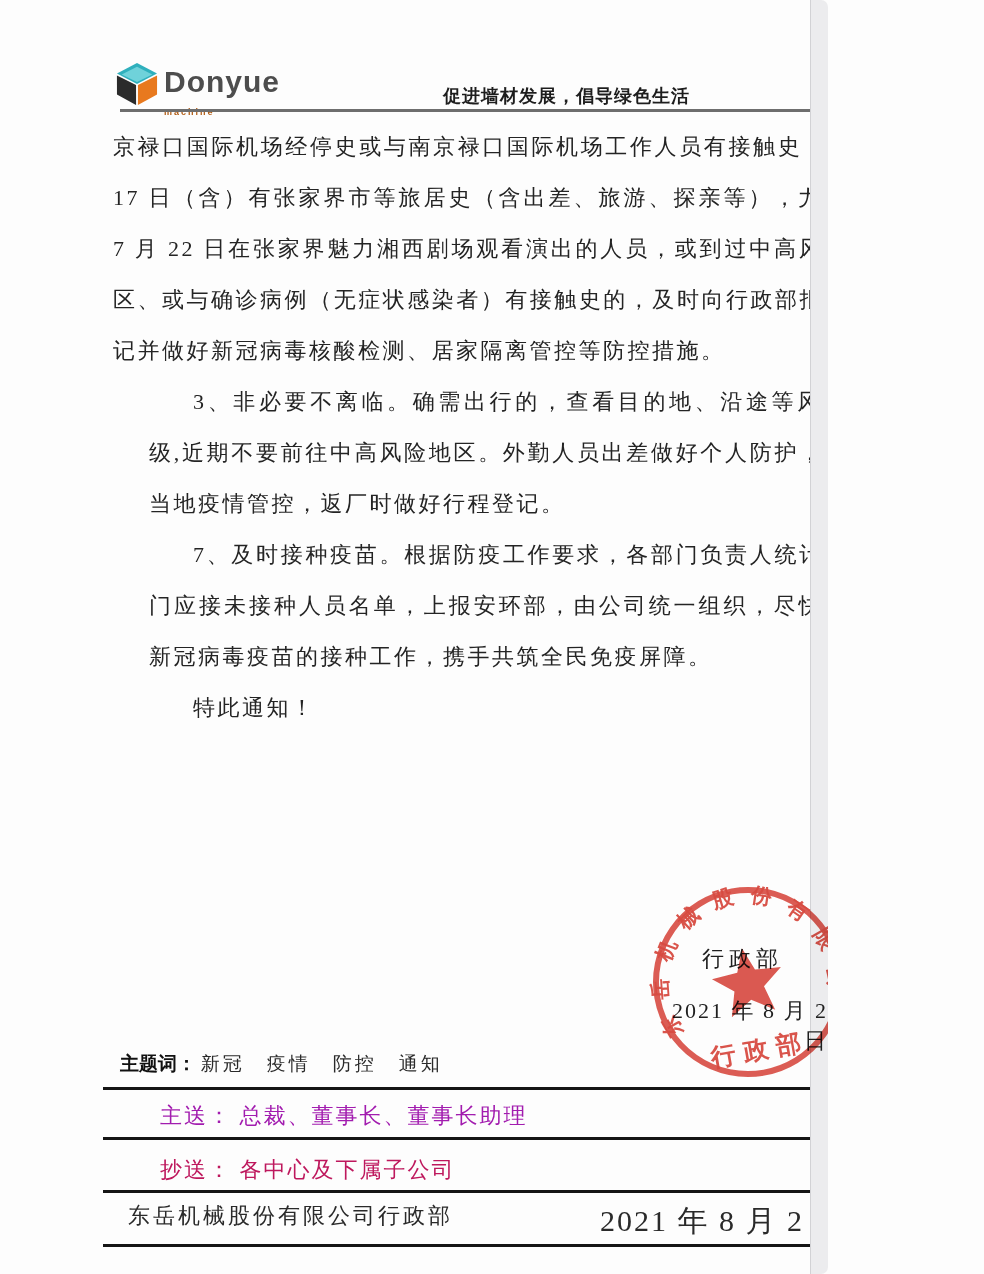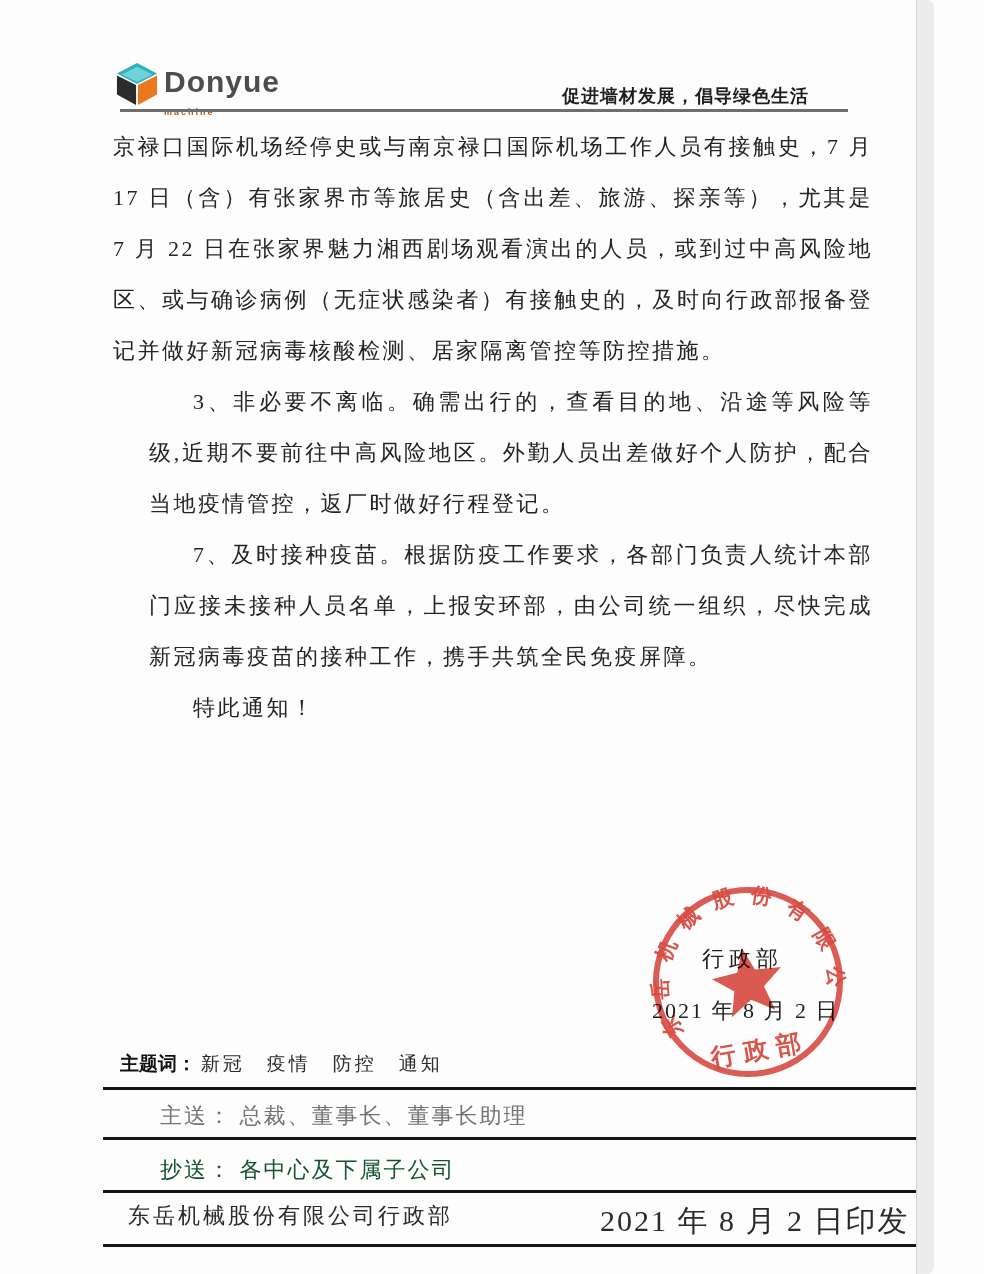--- a/index.html
+++ b/index.html
@@ -1,29 +1,29 @@
 <!DOCTYPE html>
 <html><head>
 <meta charset="utf-8">
 <style>
   html,body{margin:0;padding:0;background:#fdfdfd;}
-  .page{position:relative;width:934px;height:1274px;background:#fdfdfd;overflow:hidden;
+  .page{position:relative;width:828px;height:1274px;background:#fdfdfd;overflow:hidden;
         font-family:"Liberation Serif","DejaVu Serif",serif;color:#222;border-radius:7px;}
   .edge-strip{position:absolute;right:0;top:0;width:17px;height:1274px;
               background:#ececee;border-left:1px solid #d2d2d5;}
 
   
   .logo{position:absolute;left:116px;top:62px;display:flex;align-items:flex-start;}
   .logo-cube{width:42px;height:44px;margin-right:6px;}
   .brand-wrap{display:flex;flex-direction:column;margin-top:6px;}
   .brand{font-family:"Liberation Sans","DejaVu Sans",sans-serif;font-weight:bold;
          font-size:30px;line-height:28px;color:#4d4d4d;letter-spacing:1px;}
   .brand-sub{font-family:"Liberation Sans","DejaVu Sans",sans-serif;font-weight:bold;
              font-size:9px;color:#b05c14;letter-spacing:2px;margin-top:11px;}
-  .slogan{position:absolute;right:125px;top:84px;
+  .slogan{position:absolute;right:138px;top:84px;
           font-family:"Liberation Sans","DejaVu Sans",sans-serif;font-weight:bold;
           font-size:18px;color:#1d1d1d;letter-spacing:1px;white-space:nowrap;}
   .header-rule{position:absolute;left:120px;top:109px;width:728px;height:3px;background:#6e6e6e;}
 
   
   .doc-body{position:absolute;left:113px;top:121px;width:760px;
             font-size:22px;line-height:51px;color:#242424;
             text-align:justify;letter-spacing:2.5px;}
   .doc-body p{margin:0;}
   .doc-body p.indent{text-indent:2em;margin-left:36px;}
@@ -33,22 +33,22 @@
   .sig-date{position:absolute;left:652px;top:996px;font-size:22px;letter-spacing:2px;color:#1f1f1f;z-index:1;text-align:right;}
   .seal{position:absolute;left:648px;top:882px;width:200px;height:200px;z-index:2;
         transform:rotate(-10deg);mix-blend-mode:multiply;opacity:.92;}
 
   
   .rule{position:absolute;left:103px;width:823px;height:3px;background:#151515;}
   .rule-1{top:1087px;}.rule-2{top:1137px;}.rule-3{top:1190px;}.rule-4{top:1244px;}
   .subject-row{position:absolute;left:120px;top:1051px;font-size:19px;white-space:nowrap;}
   .subject-label{font-family:"Liberation Sans","DejaVu Sans",sans-serif;font-weight:bold;color:#111;}
   .subject-terms{letter-spacing:3px;color:#2a2a2a;}
-  .mainsend-row{position:absolute;left:160px;top:1101px;font-size:22px;letter-spacing:2px;color:#737373;white-space:nowrap;}
-  .copy-row{position:absolute;left:160px;top:1155px;font-size:22px;letter-spacing:2px;color:#14532d;white-space:nowrap;}
+  .mainsend-row{position:absolute;left:160px;top:1101px;font-size:22px;letter-spacing:2px;color:#a21caf;white-space:nowrap;}
+  .copy-row{position:absolute;left:160px;top:1155px;font-size:22px;letter-spacing:2px;color:#be185d;white-space:nowrap;}
   .issuer{position:absolute;left:128px;top:1201px;font-size:22px;letter-spacing:3px;color:#2a2a2a;white-space:nowrap;text-align:center;}
   .issue-date{position:absolute;left:600px;top:1201px;font-size:30px;letter-spacing:2px;color:#2a2a2a;white-space:nowrap;}
 </style>
 </head>
 <body>
 
 <div class="page">
 
   <div class="logo">
     <svg class="logo-cube" viewBox="0 0 44 46">

